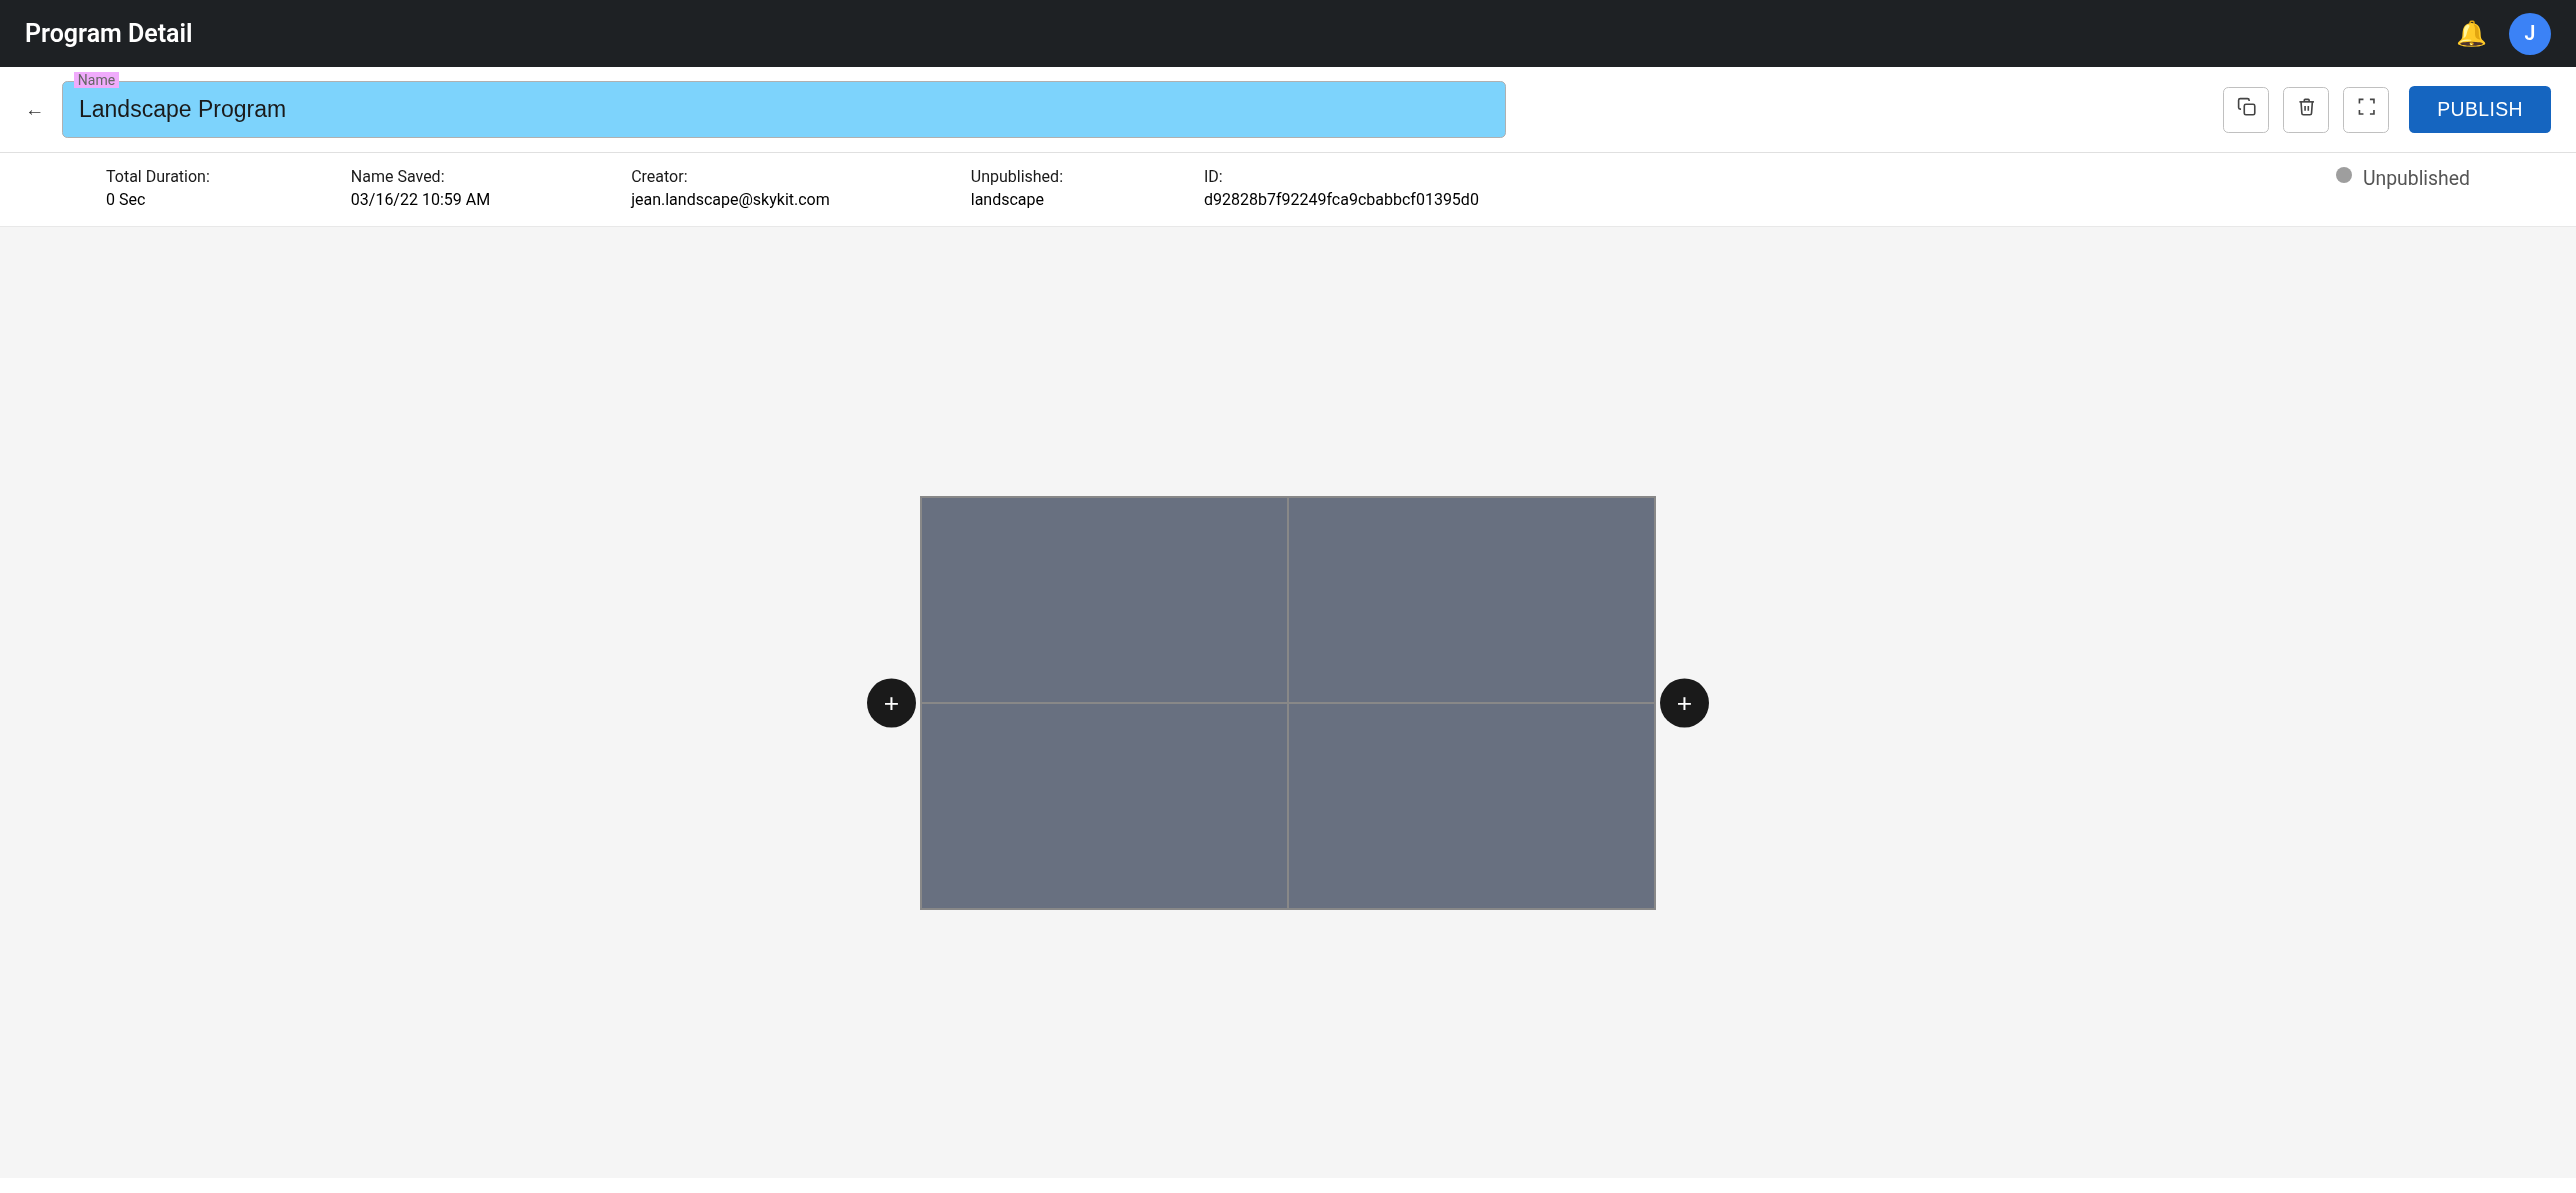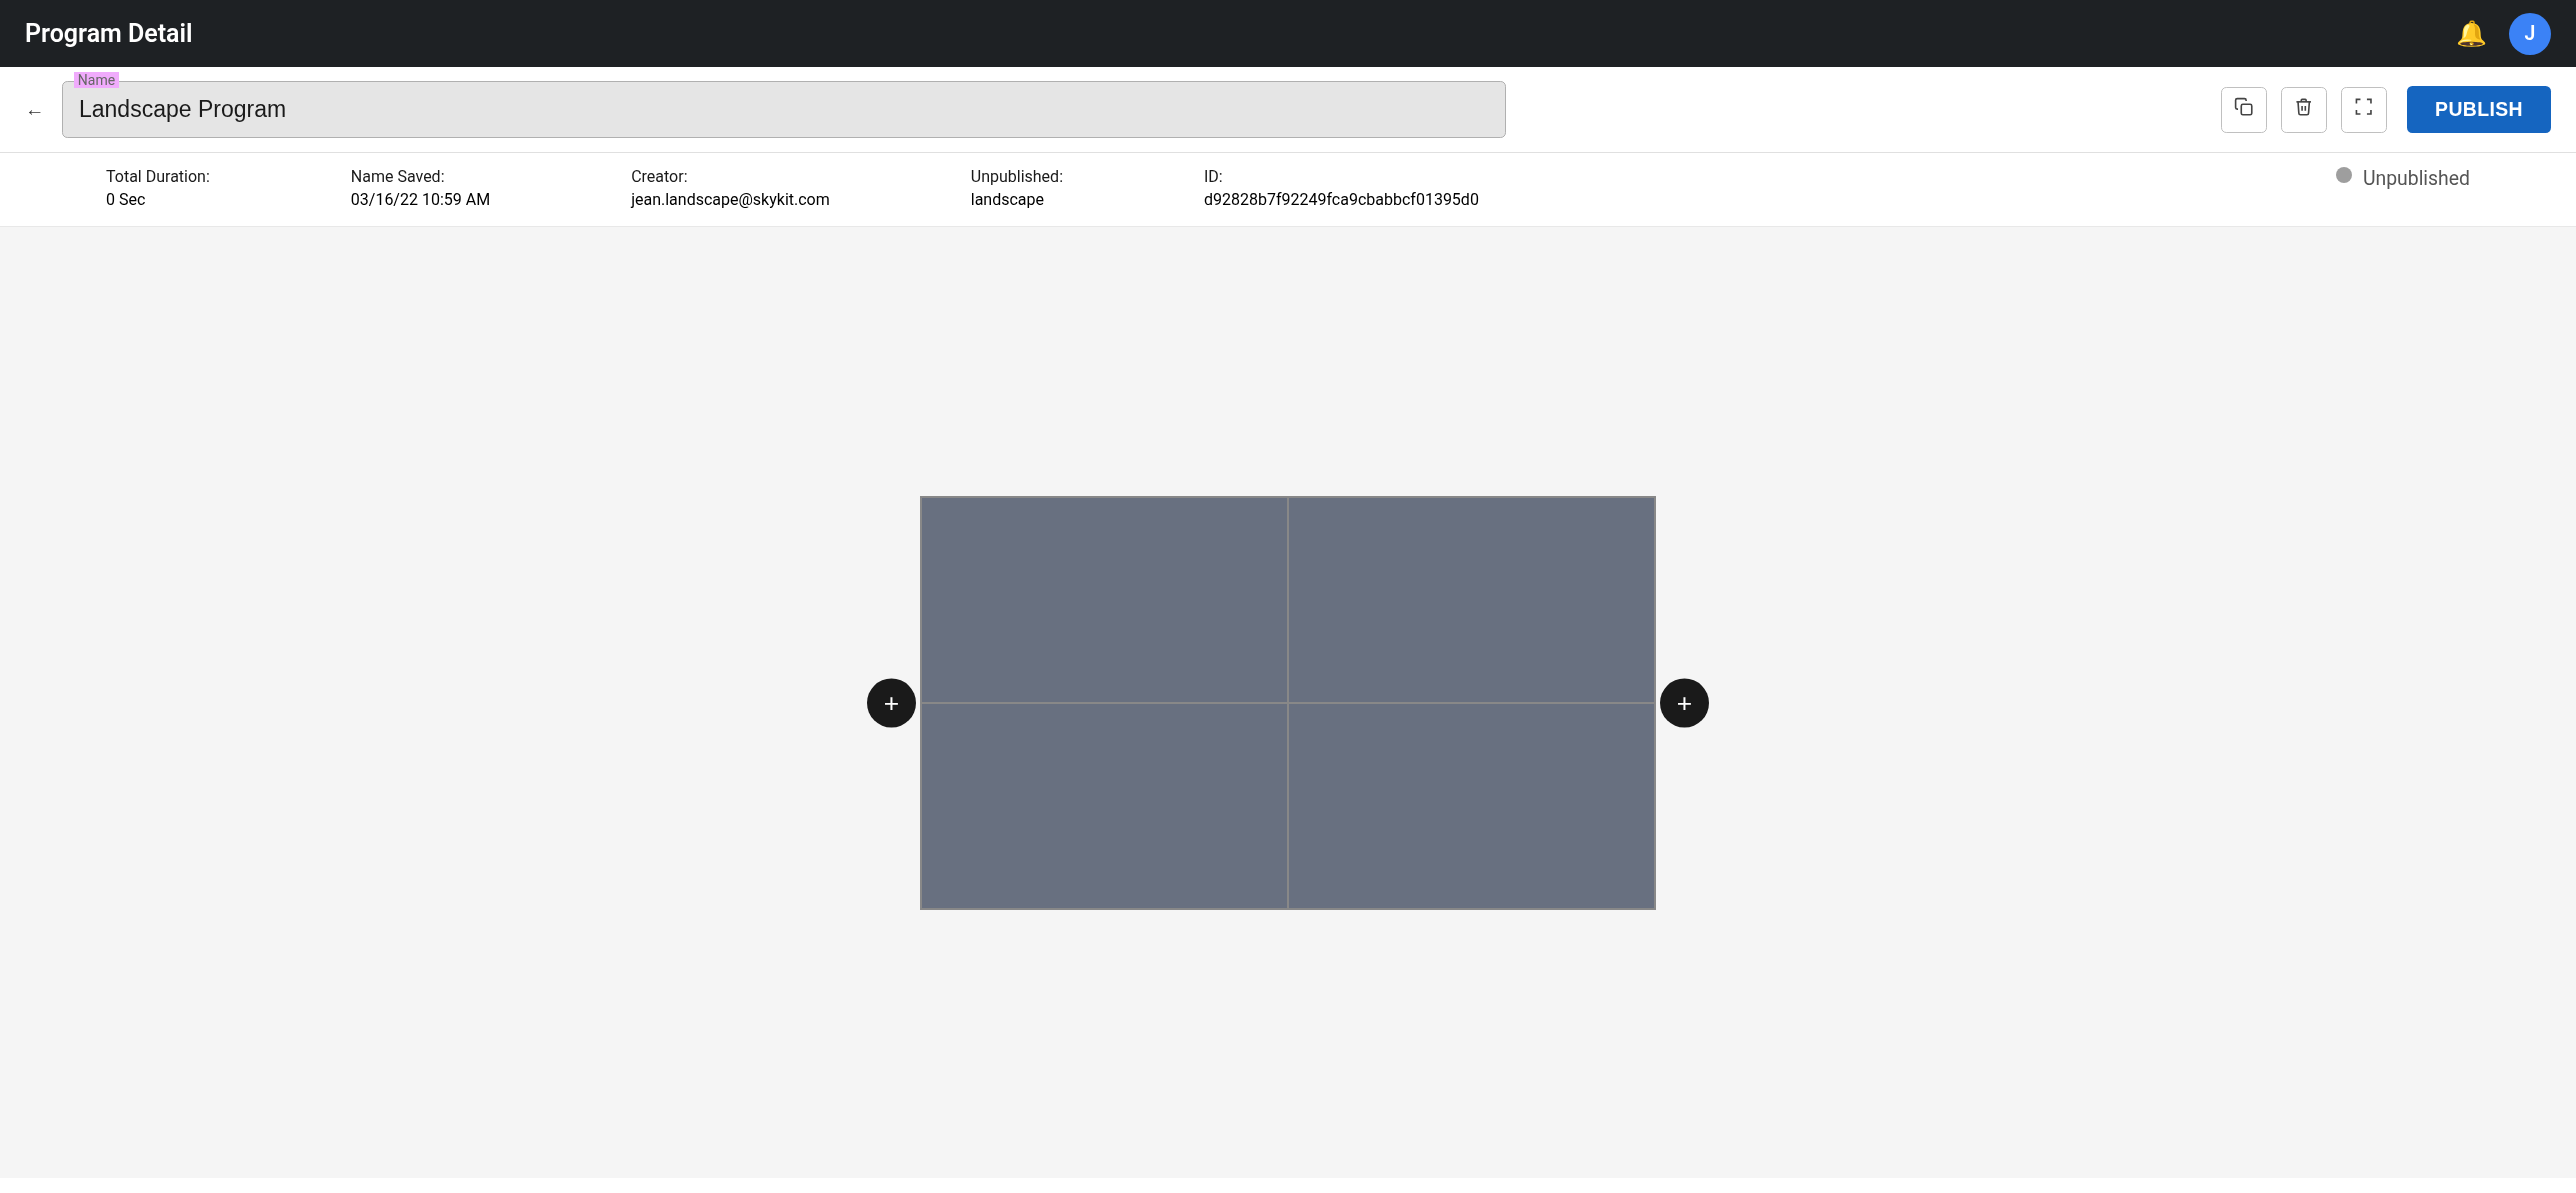--- a/index.html
+++ b/index.html
@@ -99,21 +99,21 @@
     }
 
     .name-field {
       width: 100%;
       border: 0.9px solid #b0b0b0;
       border-radius: 5.3px;
       padding: 14px 16px;
       font-size: 23px;
       color: #1a1a1a;
       outline: none;
-      background: #e5e5e5;
+      background: #7dd3fc;
     }
 
     .toolbar-actions {
       display: flex;
       align-items: center;
       gap: 14px;
       margin-left: auto;
     }
 
     .icon-button {
@@ -130,21 +130,21 @@
       color: #444;
     }
 
     .publish-button {
       background: #1565c0;
       color: #ffffff;
       border: none;
       border-radius: 5.3px;
       padding: 12.3px 28px;
       font-size: 19.4px;
-      font-weight: 700;
+      font-weight: 400;
       cursor: pointer;
       letter-spacing: 0.4px;
       text-transform: uppercase;
       margin-left: 6px;
     }
 
     
     .meta-bar {
       padding: 14px 106px 17.6px 106px;
       display: flex;

